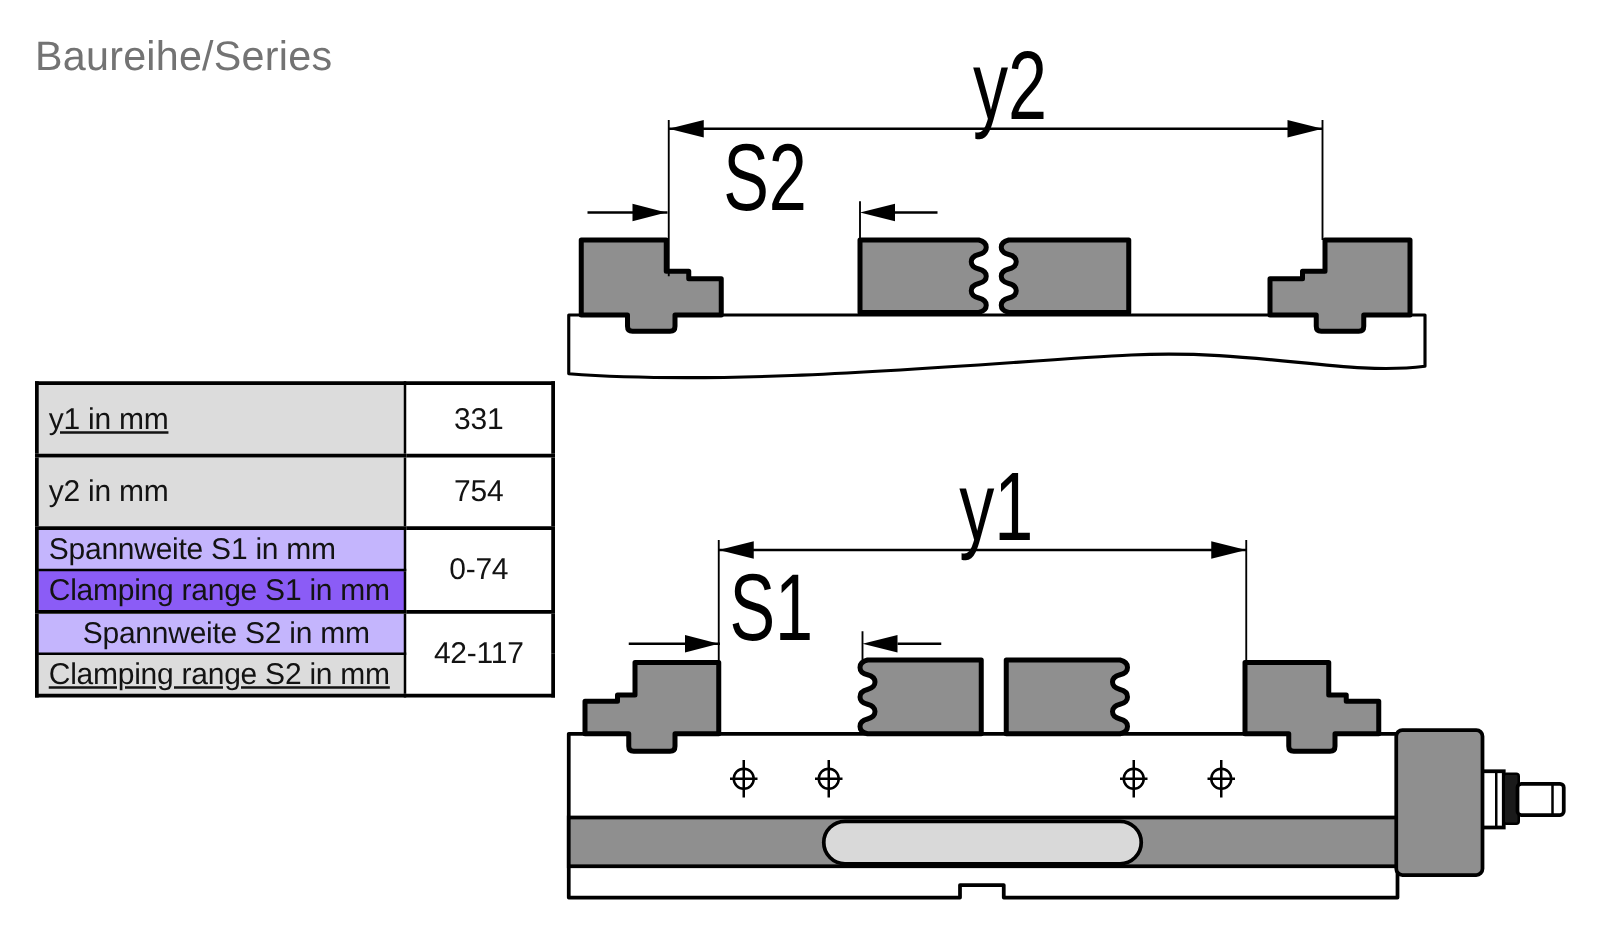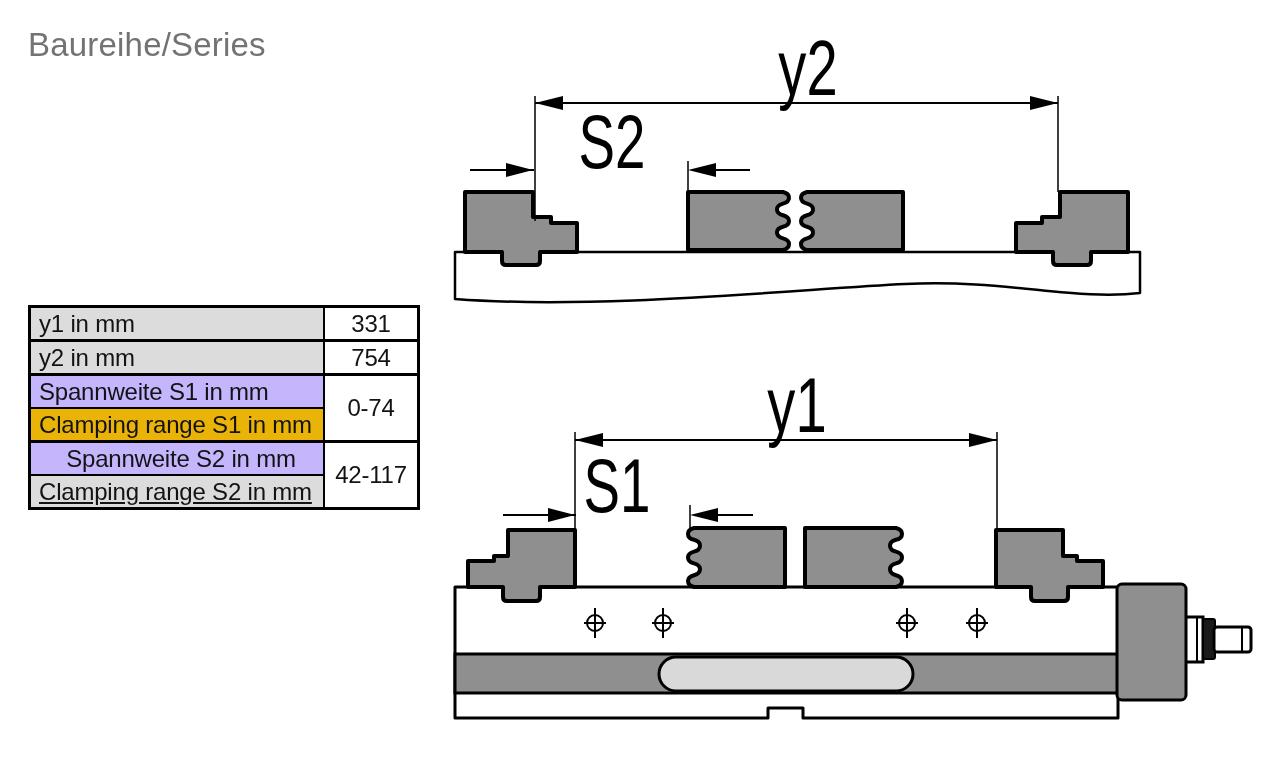--- a/index.html
+++ b/index.html
@@ -18,48 +18,48 @@
     position:absolute;left:28px;top:305px;
     border-collapse:collapse;table-layout:fixed;
     border:3px solid #000;
   }
   table.spec td{
     border:2px solid #000;
     font-size:24px;letter-spacing:-.2px;color:#131313;
     height:31px;overflow:hidden;white-space:nowrap;
   }
   td.lab{width:284px;padding:0 0 0 8px;}
-  td.val{width:92px;text-align:center;padding:0;}
+  td.val{width:92px;text-align:center;padding:12px;}
   tr.grp td{border-top:3px solid #000;}
   svg.draw{position:absolute;left:0;top:0;}
   svg text{font-family:"Liberation Sans", sans-serif;}
 </style>
 </head>
 <body>
 
 <div class="title">
   <div>Baureihe/Series</div>
 </div>
 
 <table class="spec">
   <tbody>
       <tr>
-    <td class="lab" style="background-color: rgb(220, 220, 220);">y1 in mm</td>
+    <td class="lab" style="background-color: rgb(220, 220, 220); text-decoration: underline;">y1 in mm</td>
     <td class="val">331</td>
   </tr>
   <tr class="grp">
     <td class="lab" style="background-color: rgb(220, 220, 220);">y2 in mm</td>
     <td class="val">754</td>
   </tr>
   <tr class="grp">
     <td class="lab" style="background-color: #c4b5fd;">Spannweite S1 in mm</td>
     <td class="val" rowspan="2">0-74</td>
   </tr>
   <tr>
-    <td class="lab" style="background-color: #eab308;">Clamping range S1 in mm</td>
+    <td class="lab" style="background-color: #8b5cf6;">Clamping range S1 in mm</td>
   </tr>
   <tr class="grp">
     <td class="lab" style="background-color: #c4b5fd; text-align: center;">Spannweite S2 in mm</td>
     <td class="val" rowspan="2">42-117</td>
   </tr>
   <tr>
     <td class="lab" style="background-color: rgb(220, 220, 220); text-decoration: underline;">Clamping range S2 in mm</td>
   </tr>
 </tbody>
   </table>

